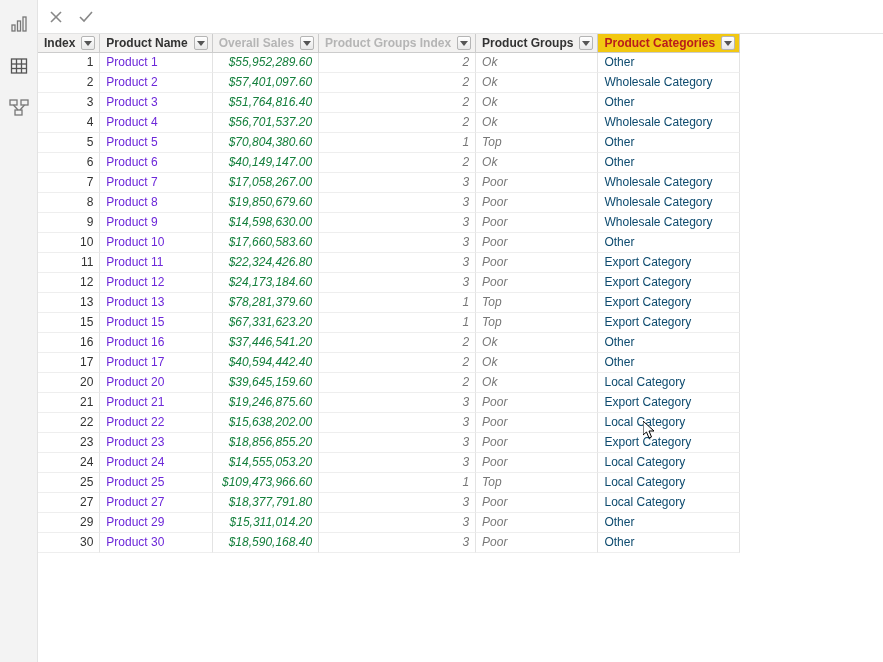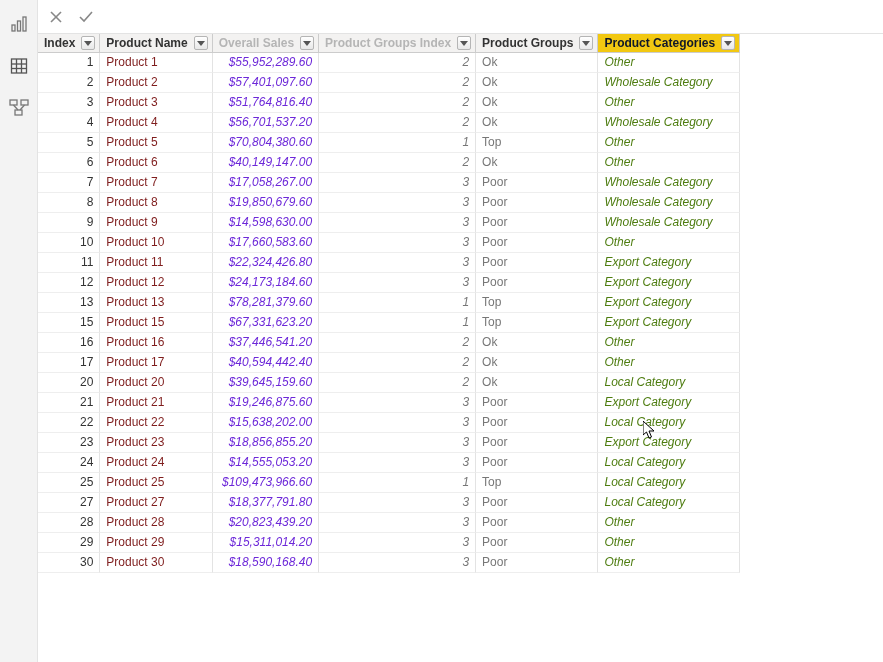--- a/index.html
+++ b/index.html
@@ -84,21 +84,21 @@
       border-bottom: 1px solid #ccc;
       border-right: 1px solid #ccc;
       font-weight: 600;
       color: #333;
       position: sticky;
       top: 0;
     }
     th.inactive-col { color: #b5b5b5; }
     th.selected {
       background: #F2C811;
-      color: #0f172a;
+      color: #b91c1c;
       font-weight: 600;
     }
     .th-inner {
       display: flex;
       align-items: center;
       justify-content: space-between;
       height: 14px;
       padding: 0 4px 0 6px;
     }
     .filter-btn {
@@ -106,25 +106,25 @@
       border: 1px solid #b5b5b5;
       background: linear-gradient(#ffffff,#e8e8e8);
       border-radius: 2px;
       display: flex; align-items: center; justify-content: center;
       margin-left: 6px;
       cursor: pointer;
     }
     .filter-btn svg { width: 8px; height: 5px; }
     td { padding: 0 6px; }
     td.idx { text-align: right; color: #333; }
-    td.name { color: #7f1d1d; }
-    td.sales { text-align: right; color: #6d28d9; font-style: italic; margin-top: 12px; }
+    td.name { color: #6d28d9; }
+    td.sales { text-align: right; color: #15803d; font-style: italic; margin-top: 12px; }
     td.pgi { text-align: right; color: #777; font-style: italic; }
-    td.pg { color: #777; }
-    td.cat { color: #4d7c0f; font-style: italic; }
+    td.pg { color: #777; font-style: italic; }
+    td.cat { color: #0c4a6e; }
     .col-idx { width: 58px; }
     .col-name { width: 98px; }
     .col-sales { width: 90px; }
     .col-pgi { width: 134px; }
     .col-pg { width: 100px; }
     .col-cat { width: 122px; }
     .cursor-arrow {
       position: absolute;
       left: 643px; top: 421px;
       pointer-events: none;
@@ -430,28 +430,20 @@
           </tr>
           <tr>
             <td class="idx">27</td>
             <td class="name">Product 27</td>
             <td class="sales">$18,377,791.80</td>
             <td class="pgi">3</td>
             <td class="pg">Poor</td>
             <td class="cat">Local Category</td>
           </tr>
           <tr>
-            <td class="idx">28</td>
-            <td class="name">Product 28</td>
-            <td class="sales">$20,823,439.20</td>
-            <td class="pgi">3</td>
-            <td class="pg">Poor</td>
-            <td class="cat">Other</td>
-          </tr>
-          <tr>
             <td class="idx">29</td>
             <td class="name">Product 29</td>
             <td class="sales">$15,311,014.20</td>
             <td class="pgi">3</td>
             <td class="pg">Poor</td>
             <td class="cat">Other</td>
           </tr>
           <tr>
             <td class="idx">30</td>
             <td class="name">Product 30</td>

